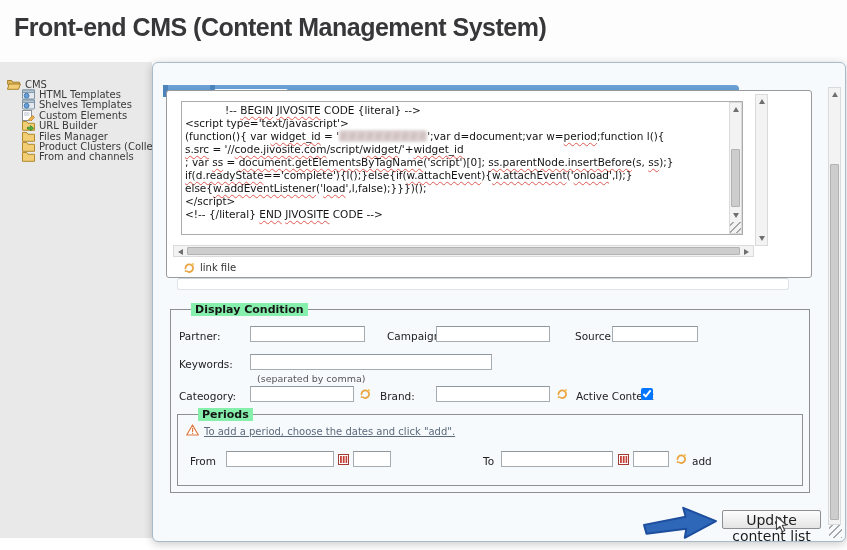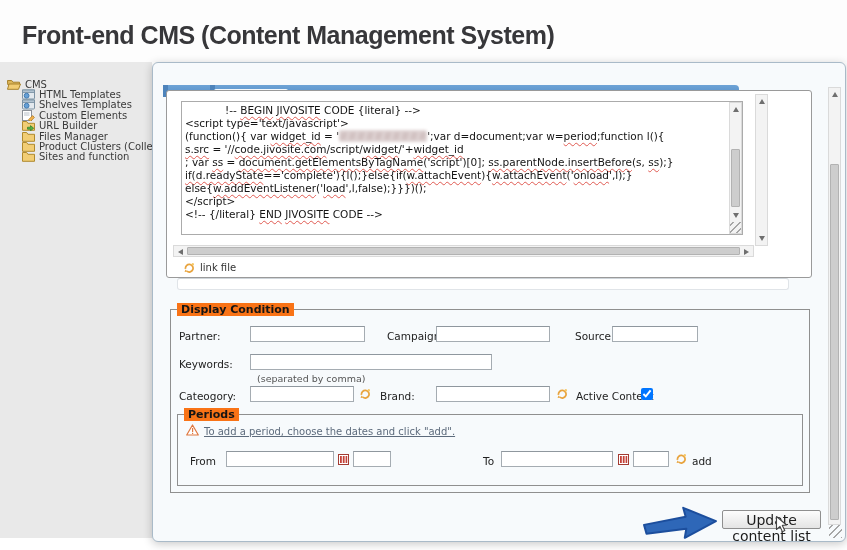--- a/index.html
+++ b/index.html
@@ -1,21 +1,21 @@
 <!DOCTYPE html>
 <html><head>
 <meta charset="utf-8">
 <style>
   html,body{margin:0;padding:0;}
   body{width:847px;height:550px;position:relative;overflow:hidden;background:#fff;
        font-family:"DejaVu Sans",sans-serif;-webkit-font-smoothing:antialiased;}
 
   
   .page-header{position:absolute;left:0;top:0;width:847px;height:62px;background:#fdfdfd;}
-  .page-title{margin:8px;padding:13px 0 0 14px;font-family:"Liberation Sans",sans-serif;
+  .page-title{margin:0;padding:13px 0 0 14px;font-family:"Liberation Sans",sans-serif;
               font-size:25px;font-weight:bold;color:#37373a;letter-spacing:-0.5px;}
 
   
   .sidebar{position:absolute;left:0;top:62px;width:152px;height:476px;background:#e9e9e9;}
   .tree{position:absolute;left:0;top:17px;width:152px;font-size:10px;color:#3a3a3a;}
   .tree-row{display:flex;align-items:center;gap:4px;height:10.4px;padding-left:22px;
             white-space:nowrap;cursor:pointer;}
   .tree-row.root{padding-left:7px;}
   .tree-row svg{flex:0 0 auto;}
 
@@ -60,21 +60,21 @@
   .sb-thumb{position:absolute;background:#cdcdcd;border:1px solid #b2b2b2;border-radius:1px;box-sizing:border-box;}
   .grip{background:repeating-linear-gradient(135deg,transparent 0 2px,#a6a6a6 2px 3px,transparent 3px 5px);}
 
   .link-row{position:absolute;left:17px;top:171px;display:flex;gap:5px;align-items:center;
             font-size:10px;color:#333;cursor:pointer;text-align:center;}
   .empty-input{position:absolute;left:10px;top:187px;width:612px;height:12px;background:#fff;
                border:1px solid #e0e4e8;border-top-color:#cfd5da;border-radius:3px;box-sizing:border-box;}
 
   
   .fs{position:absolute;border:1px solid #8f8f8f;box-sizing:border-box;}
-  .fs-legend{position:absolute;top:-7px;left:6px;background:#f97316;padding:0 4px;
+  .fs-legend{position:absolute;top:-7px;left:20px;background:#86efac;padding:0 4px;
              font-size:11px;font-weight:bold;color:#151515;white-space:nowrap;}
   .lbl{position:absolute;font-size:10.5px;color:#222;white-space:nowrap;}
   .tx{position:absolute;height:16px;background:#fff;border:1px solid #a5acb2;border-top-color:#8f979e;
       box-sizing:border-box;font-size:11px;padding:0 3px;font-family:"DejaVu Sans",sans-serif;}
   .hint{position:absolute;font-size:9.5px;color:#555;white-space:nowrap;}
   .warn-text{position:absolute;font-size:10px;color:#5d6b7c;white-space:nowrap;text-decoration:underline;}
   .action-icon{position:absolute;cursor:pointer;}
   .cal-btn{position:absolute;cursor:pointer;}
   .chk{position:absolute;width:12px;height:12px;margin:0;}
 
@@ -141,21 +141,21 @@
     <div class="tree-row">
       <svg width="13" height="11" viewBox="0 0 13 11">
           <path d="M0.5 1.5 h4.2 l1.2 1.8 H12.5 v7 H0.5 Z" fill="#f2cd74" stroke="#b08a2e"></path>
         </svg>
       <span>Product Clusters (Collections)</span>
     </div>
     <div class="tree-row">
       <svg width="13" height="11" viewBox="0 0 13 11">
           <path d="M0.5 1.5 h4.2 l1.2 1.8 H12.5 v7 H0.5 Z" fill="#f2cd74" stroke="#b08a2e"></path>
         </svg>
-      <span>Sites and function</span>
+      <span>From and channels</span>
     </div>
   </div>
 </div>
 
 <div class="modal">
 
   <div class="tabstrip">
     <div class="tab-notch" style="left:0;"></div>
     <div class="tab-notch" style="left:47px;"></div>
     <div class="tab-gap"></div>

